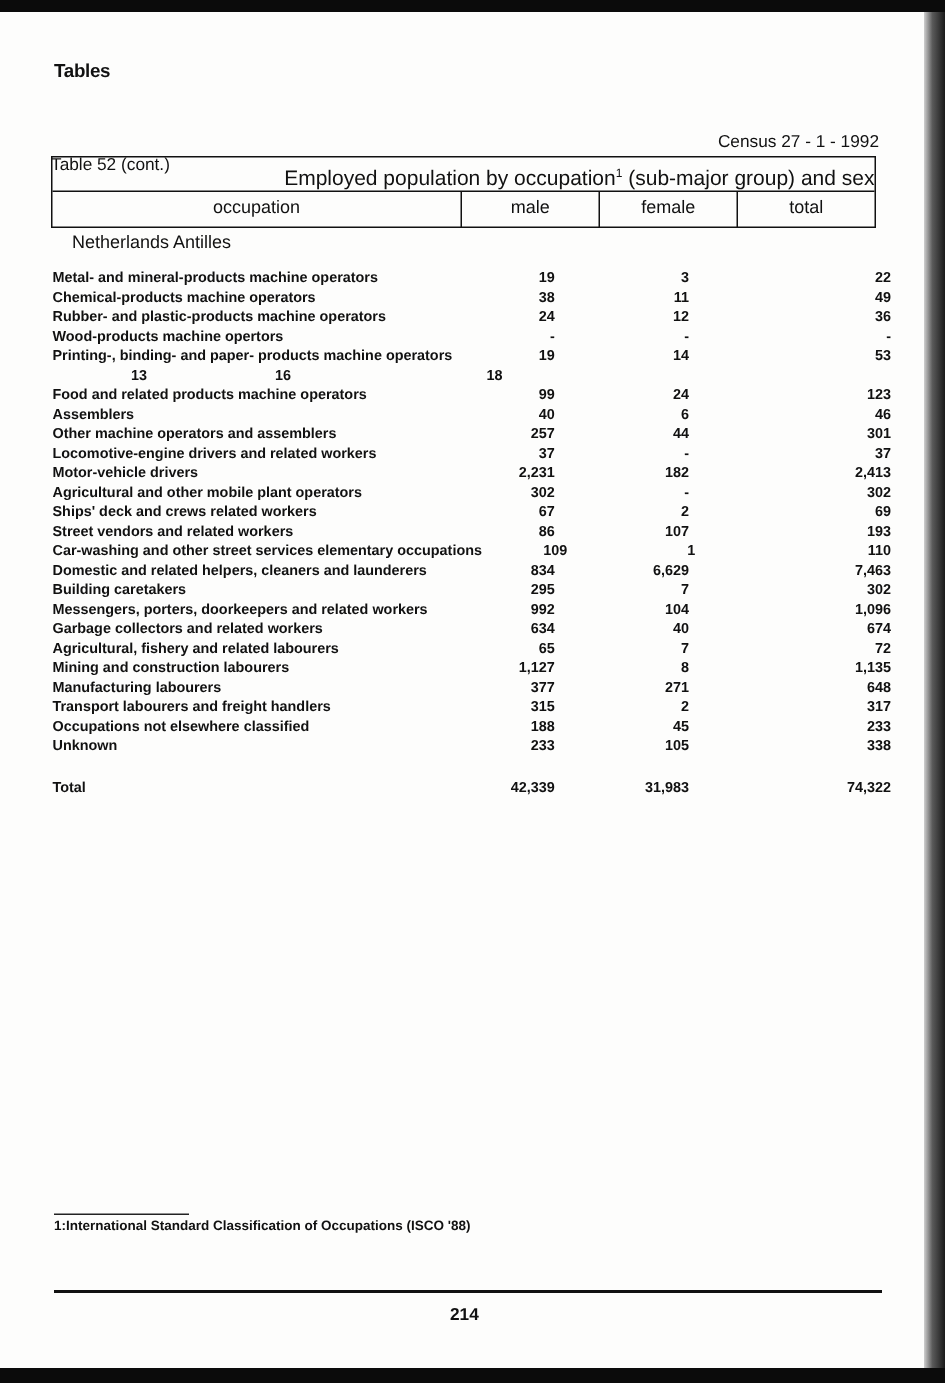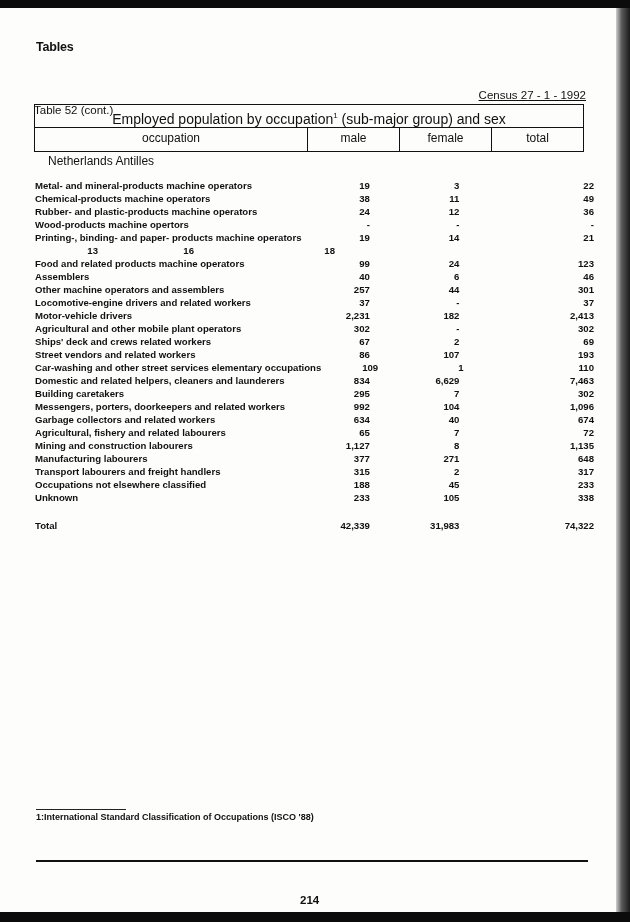--- a/index.html
+++ b/index.html
@@ -6,42 +6,42 @@
     body {
       width: 630px; height: 922px; position: relative; overflow: hidden;
       background: #fdfdfc; font-family: "Liberation Sans", sans-serif; color: #111;
     }
     .top-bar { position: absolute; left: 0; top: 0; width: 630px; height: 8px; background: #0b0b0b; }
     .bottom-bar { position: absolute; left: 0; top: 912px; width: 630px; height: 10px; background: #0b0b0b; }
     .right-edge { position: absolute; left: 616px; top: 8px; width: 14px; height: 904px;
       background: linear-gradient(to right, #cfcfcf, #5a5a5a 40%, #1a1a1a); }
     .running-head { position: absolute; left: 36px; top: 40px; font-size: 12.5px; font-weight: bold; letter-spacing: -0.2px; }
     .table-label { position: absolute; left: 34px; top: 104px; font-size: 11.5px; }
-    .census-date { position: absolute; right: 44px; top: 89px; font-size: 11.5px; text-decoration: underline; }
+    .census-date { position: absolute; right: 44px; top: 89px; font-size: 11.5px; }
     .table-box { position: absolute; left: 34px; top: 104px; width: 550px; height: 48px; border: 1.5px solid #111; box-sizing: border-box; }
-    .table-title { height: 22px; border-bottom: 1.5px solid #111; text-align: center; font-size: 14px; line-height: 22px; }
+    .table-title { height: 22px; border-bottom: 1.5px solid #111; text-align: right; font-size: 14px; line-height: 22px; }
     .table-title sup { font-size: 8px; }
     .header-row { display: flex; height: 24px; }
     .header-cell { font-size: 12px; text-align: center; padding-top: 3px; box-sizing: border-box; }
     .hc-occ { width: 272px; }
     .hc-male { width: 92px; border-left: 1.5px solid #111; }
     .hc-female { width: 92px; border-left: 1.5px solid #111; }
     .hc-total { width: 92px; border-left: 1.5px solid #111; }
     .region-label { position: absolute; left: 48px; top: 154px; font-size: 12px; }
     .rows { position: absolute; left: 34px; top: 179px; width: 560px; }
     .row { display: flex; height: 13px; font-size: 9.6px; font-weight: bold; line-height: 13px; }
     .c-occ { width: 295px; padding-left: 1px; white-space: nowrap; }
     .c-male { width: 64px; text-align: right; }
     .c-female { width: 96px; text-align: right; }
     .c-total { width: 95px; text-align: right; padding-left: 46px; }
     .total-row { position: absolute; left: 34px; top: 519px; width: 560px; }
     .footnote-rule { position: absolute; left: 36px; top: 809px; width: 90px; height: 1px; background: #222; }
     .footnote { position: absolute; left: 36px; top: 812px; font-size: 9px; font-weight: bold; }
     .bottom-rule { position: absolute; left: 36px; top: 860px; width: 552px; height: 1.5px; background: #111; }
-    .page-number { position: absolute; left: 300px; top: 894px; font-size: 11.5px; font-weight: bold; }
+    .page-number { position: absolute; left: 300px; top: 871px; font-size: 11.5px; font-weight: bold; }
   </style>
 </head>
 <body>
 
 <div class="top-bar"></div>
 <div class="right-edge"></div>
 <div class="bottom-bar"></div>
 
 <div class="running-head">Tables</div>
 <div class="table-label">Table 52 (cont.)</div>
@@ -83,21 +83,21 @@
     <div class="row">
       <div class="c-occ">Wood-products machine opertors</div>
       <div class="c-male">-</div>
       <div class="c-female">-</div>
       <div class="c-total">-</div>
     </div>
     <div class="row">
       <div class="c-occ">Printing-, binding- and paper- products machine operators</div>
       <div class="c-male">19</div>
       <div class="c-female">14</div>
-      <div class="c-total">21</div>
+      <div class="c-total">53</div>
     </div>
     <div class="row">
       <div class="c-male">13</div>
       <div class="c-female">16</div>
       <div class="c-total">18</div>
     </div>
     <div class="row">
       <div class="c-occ">Food and related products machine operators</div>
       <div class="c-male">99</div>
       <div class="c-female">24</div>

